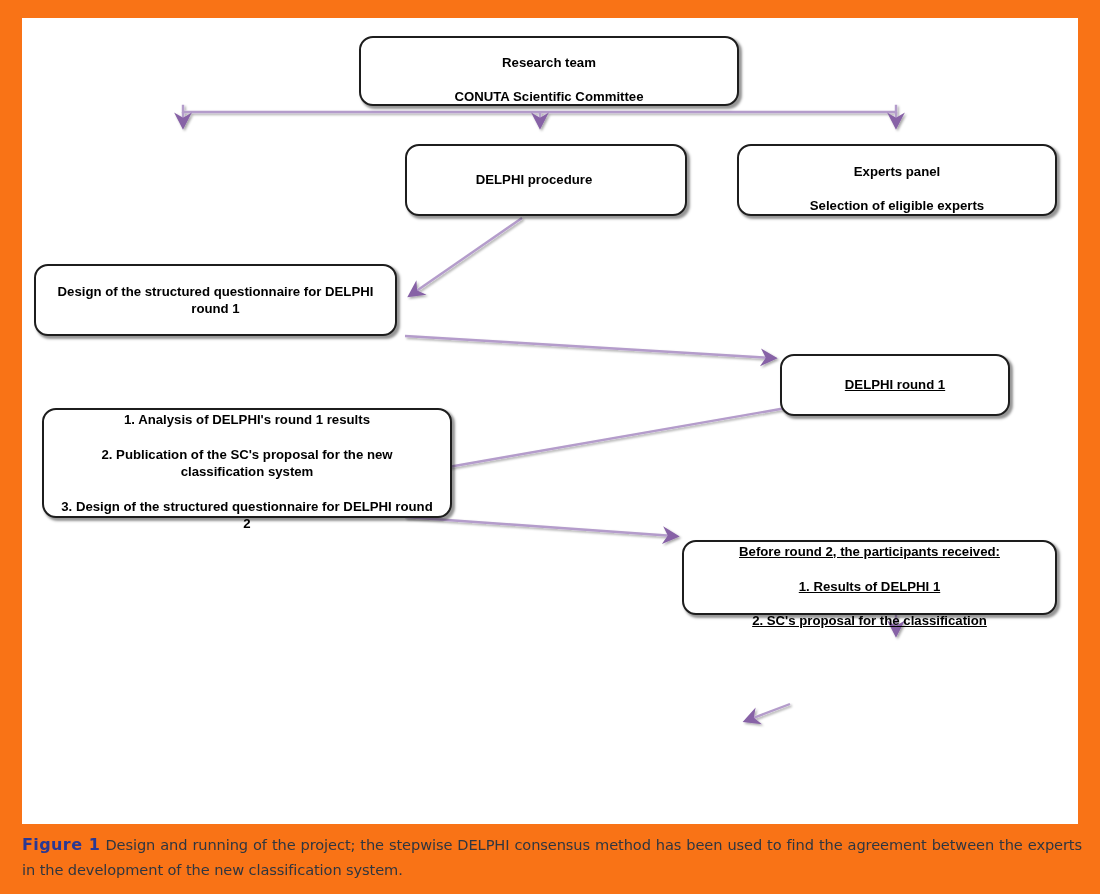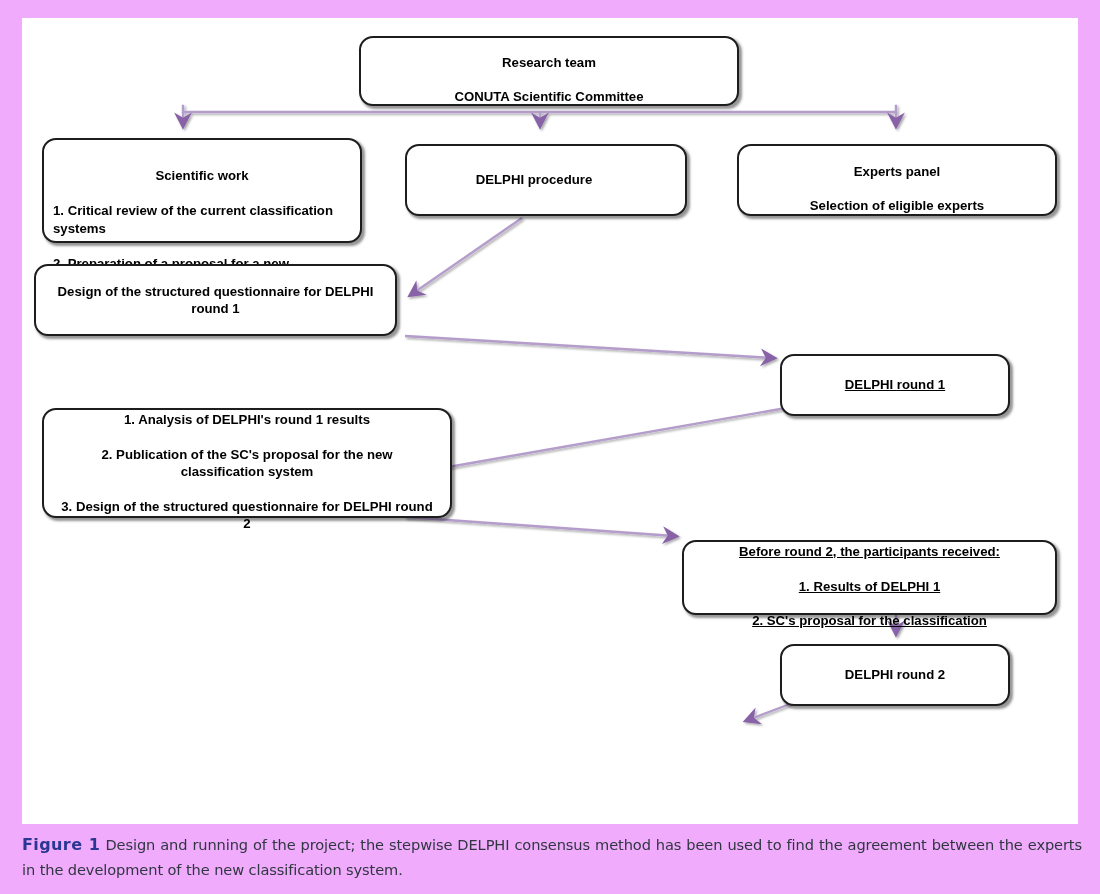--- a/index.html
+++ b/index.html
@@ -10,21 +10,21 @@
   body {
     width: 1100px;
     height: 894px;
     font-family: "Liberation Sans", sans-serif;
     overflow: hidden;
   }
   #page {
     position: relative;
     width: 1100px;
     height: 894px;
-    background: #f0abfc;
+    background: #f97316;
     box-sizing: border-box;
   }
   #canvas {
     position: absolute;
     left: 22px;
     top: 18px;
     width: 1056px;
     height: 806px;
     background: #ffffff;
   }
@@ -119,27 +119,20 @@
       </g>
     </svg>
 
     <div class="node" style="left:337px; top:18px; width:380px; height:70px;">
       <span class="txt">
         <span>Research team</span><br>
         <span>CONUTA Scientific Committee</span>
       </span>
     </div>
 
-    <div class="node left" style="left:20px; top:120px; width:320px; height:105px; align-items:flex-start; padding-top:10px;">
-      <span class="txt">
-        <span class="ttl">Scientific work</span>
-        <span>1. Critical review of the current classification systems</span><br>
-        <span>2. Preparation of a proposal for a new classification system</span>
-      </span>
-    </div>
 
     <div class="node" style="left:383px; top:126px; width:282px; height:72px;">
       <span class="txt" style="transform:translateX(-12px);">DELPHI procedure</span>
     </div>
 
     <div class="node" style="left:715px; top:126px; width:320px; height:72px;">
       <span class="txt">
         <span>Experts panel</span><br>
         <span>Selection of eligible experts</span>
       </span>
@@ -162,23 +155,20 @@
     </div>
 
     <div class="node" style="left:660px; top:522px; width:375px; height:75px;text-decoration:underline;">
       <span class="txt">
         <span>Before round 2, the participants received:</span><br>
         <span>1. Results of DELPHI 1</span><br>
         <span>2. SC's proposal for the classification</span>
       </span>
     </div>
 
-    <div class="node" style="left:758px; top:626px; width:230px; height:62px;">
-      <span class="txt">DELPHI round 2</span>
-    </div>
 
 
   </div>
 
   <div id="caption">
     <span class="figlabel">Figure 1</span>
     <span>Design and running of the project; the stepwise DELPHI consensus method has been used to find the agreement between the experts in the development of the new classification system.</span>
   </div>
 
 </div>

